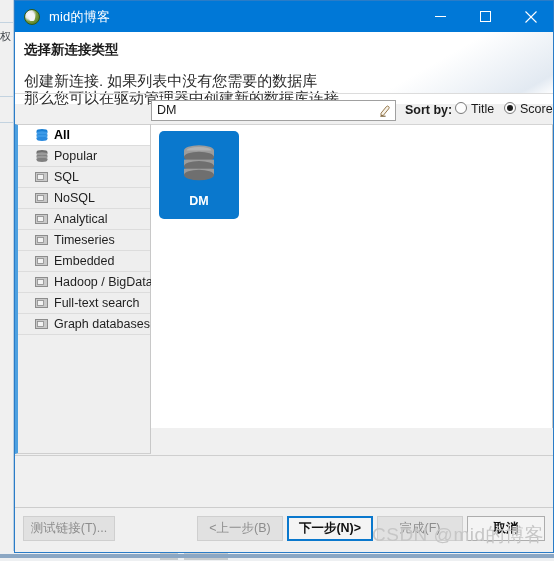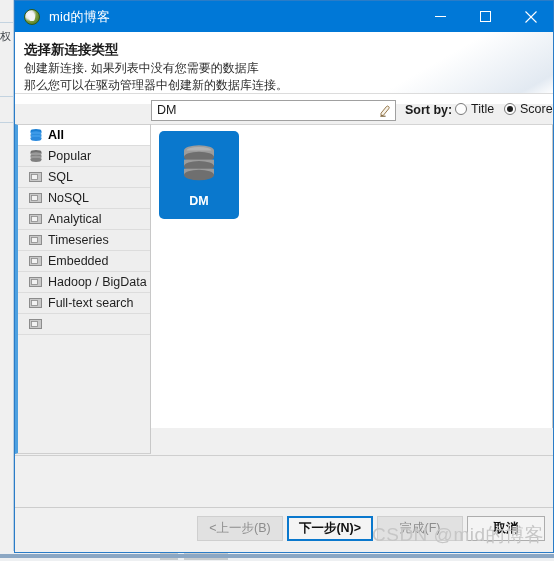--- a/index.html
+++ b/index.html
@@ -135,22 +135,22 @@
   .header-title {
     position: absolute;
     left: 9px; top: 9px;
     font-size: 13.5px;
     font-weight: bold;
     color: #1b1b1b;
     white-space: nowrap;
   }
   .header-sub {
     position: absolute;
-    left: 9px; top: 28px;
-    font-size: 12px;
+    left: 9px; top: 40px;
+    font-size: 15px;
     color: #2b2b2b;
     line-height: 17px;
     white-space: nowrap;
   }
   .header-shine {
     position: absolute;
     right: 0; top: 0;
     width: 180px; height: 62px;
     background: linear-gradient(150deg, rgba(255,255,255,0) 40%, #dfe7f0 88%, #ffffff 100%);
     opacity: .9;
@@ -202,21 +202,21 @@
     position: absolute;
     left: 390px; top: 9px;
     font-size: 12.5px;
     color: #1a1a1a;
     font-weight: bold;
   }
   .radio-item {
     position: absolute;
     top: 8px;
     display: flex;
-    align-items: center;
+    align-items: flex-start;
     font-size: 12.5px;
     color: #1a1a1a;
     white-space: nowrap;
   }
   .radio-title { left: 440px; }
   .radio-score { left: 489px; }
   .radio-mark {
     width: 12px; height: 12px;
     border-radius: 50%;
     border: 1px solid #7a7a7a;
@@ -255,21 +255,21 @@
     border-top: 1px solid #cfcfcf;
     border-right: 1px solid #c8c8c8;
     border-bottom: 1px solid #cfcfcf;
     box-sizing: border-box;
   }
   .side-item {
     position: relative;
     height: 21px;
     display: flex;
     align-items: center;
-    padding-left: 10px;
+    padding-left: 16px;
     font-size: 12.5px;
     color: #1f1f1f;
     border-bottom: 1px solid #dcdcdc;
     box-sizing: border-box;
     background: #eeeeee;
     white-space: nowrap;
   }
   .side-item.selected {
     background: #ffffff;
     font-weight: bold;
@@ -551,20 +551,21 @@
           <span>Full-text search</span>
         </div>
 
         <div class="side-item">
           <span class="side-ico">
             <svg width="13" height="12" viewBox="0 0 13 12">
               <rect x="0.5" y="1.5" width="12" height="9" fill="#c9c9c9" stroke="#8c8c8c" stroke-width="1"></rect>
               <rect x="2.5" y="3.5" width="6" height="5" fill="#f2f2f2" stroke="#8c8c8c" stroke-width="0.8"></rect>
             </svg>
           </span>
+          <span>Graph databases</span>
         </div>
       </div>
 
       <div class="content">
         <div class="db-tile">
           <span>
             <svg width="44" height="40" viewBox="0 0 44 40">
               <ellipse cx="22" cy="7.5" rx="15" ry="5.3" fill="#9c9c9c"></ellipse>
               <ellipse cx="22" cy="7.5" rx="12.4" ry="3.6" fill="#b2b2b2"></ellipse>
               <rect x="7" y="7.5" width="30" height="6.6" fill="#9c9c9c"></rect>
@@ -576,20 +577,21 @@
             </svg>
           </span>
           <span class="db-tile-label">DM</span>
         </div>
       </div>
 
       <div class="body-sep"></div>
     </div>
 
     <div class="footer">
+      <div class="btn btn-test">测试链接(T)...</div>
       <div class="btn btn-prev">&lt;上一步(B)</div>
       <div class="btn focus btn-next">下一步(N)&gt;</div>
       <div class="btn btn-finish">完成(F)</div>
       <div class="btn enabled btn-cancel">取消</div>
     </div>
   </div>
 
   <div class="watermark">CSDN @mid的博客</div>
 </div>
 

